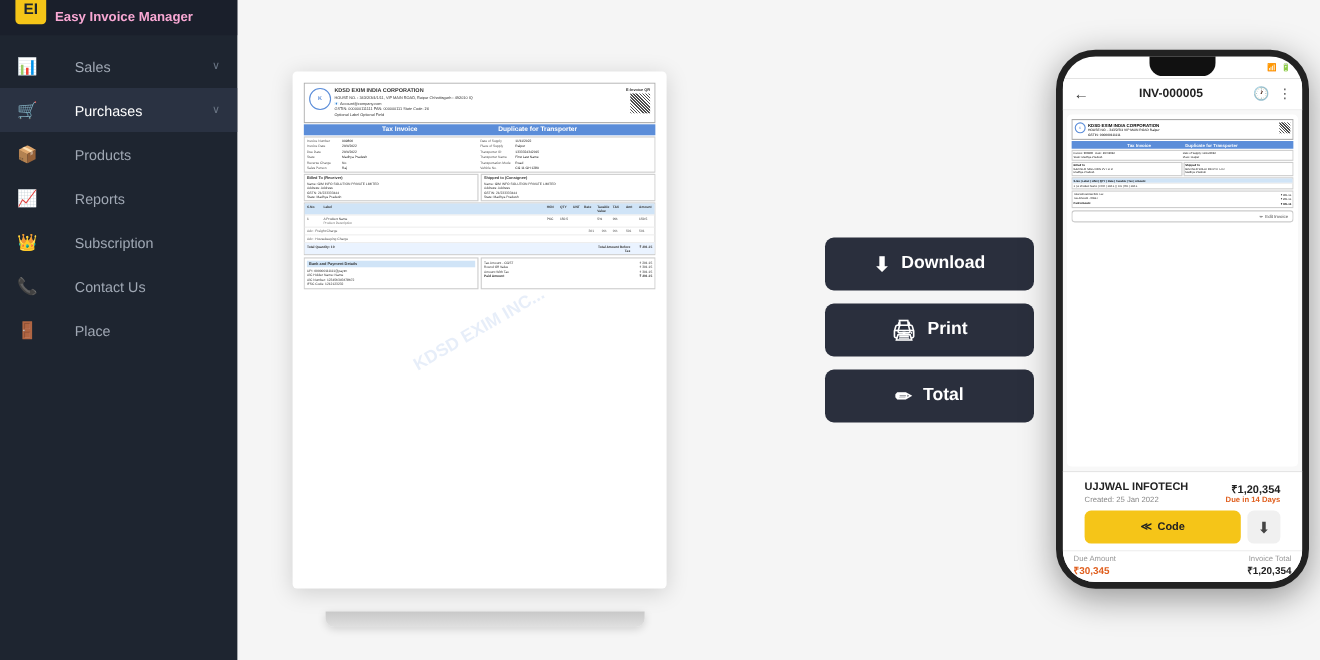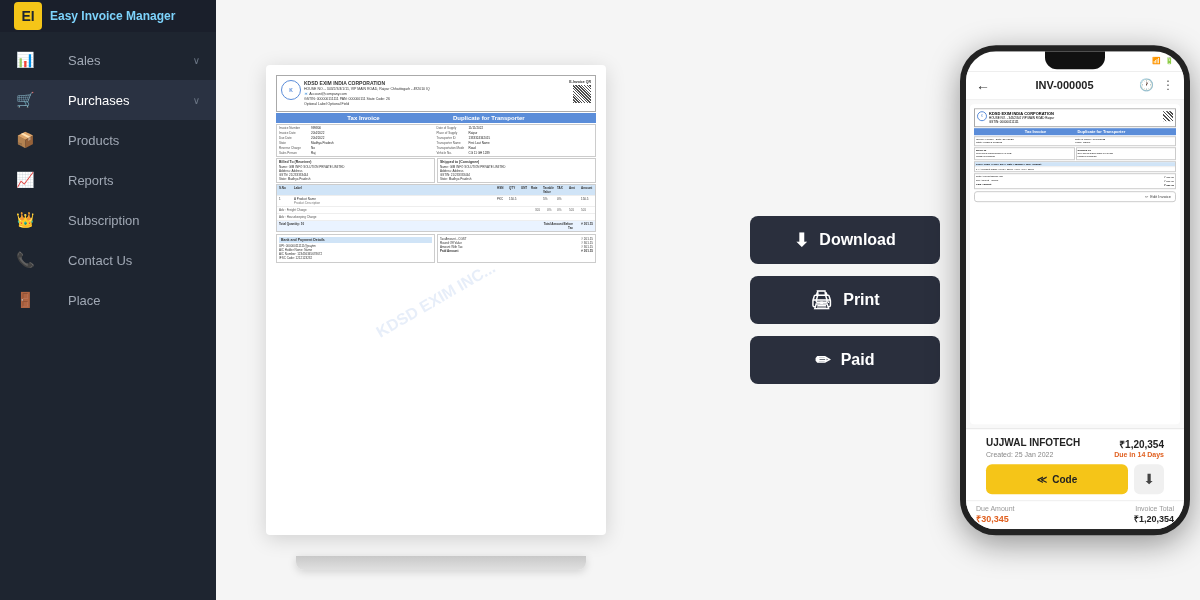--- a/index.html
+++ b/index.html
@@ -18,21 +18,21 @@
       min-width: 216px;
       height: 600px;
       background: #1e2530;
       color: #fff;
       display: flex;
       flex-direction: column;
     }
 
     .sidebar-header {
       display: flex;
-      align-items: center;
+      align-items: flex-end;
       padding: 10px 14px;
       background: #1a1f2b;
       height: 32px;
       gap: 8px;
     }
 
     .sidebar-logo {
       width: 28px;
       height: 28px;
       background: #f5c518;
@@ -41,21 +41,21 @@
       align-items: center;
       justify-content: center;
       font-size: 14px;
       font-weight: bold;
       color: #1e2530;
     }
 
     .sidebar-title {
       font-size: 12px;
       font-weight: 600;
-      color: #7dd3fc;
+      color: #f9a8d4;
     }
 
     .sidebar-nav {
       flex: 1;
       padding-top: 8px;
     }
 
     .nav-item {
       display: flex;
       align-items: center;
@@ -849,21 +849,21 @@
       <button class="action-btn">
         <span class="btn-icon">⬇</span>
         <span>Download</span>
       </button>
       <button class="action-btn">
         <span class="btn-icon">🖨</span>
         <span>Print</span>
       </button>
       <button class="action-btn">
         <span class="btn-icon">✏</span>
-        <span>Paid</span>
+        <span>Total</span>
       </button>
     </div>
 
     <div class="phone-mockup">
       <div class="phone-notch"></div>
 
       <div class="phone-status-bar">
         <span>📶</span>
         <span>🔋</span>
       </div>

